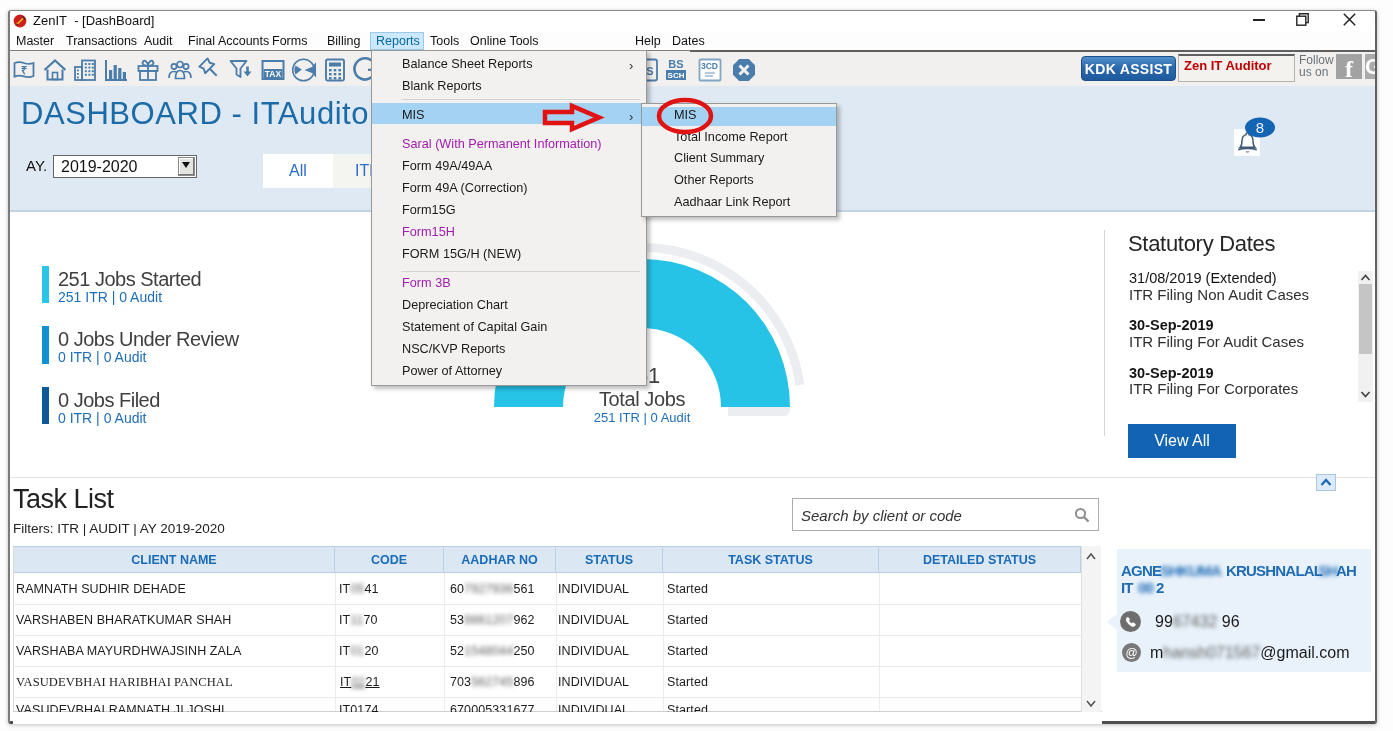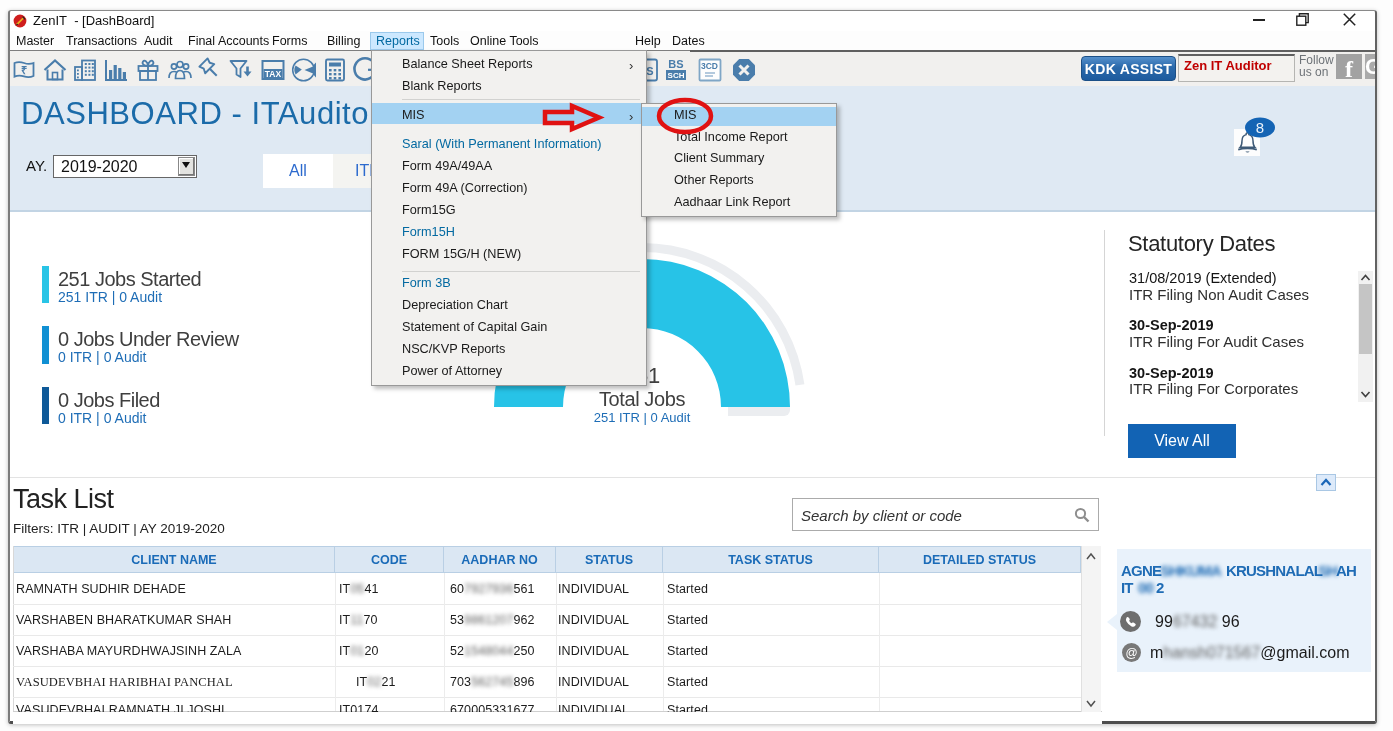--- a/index.html
+++ b/index.html
@@ -297,21 +297,21 @@
 <div class="abs td" style="left:558px; top:613px;">INDIVIDUAL</div>
 <div class="abs td" style="left:667px; top:613px;">Started</div>
 
 <div class="abs td" style="left:16px;  top:644px;">VARSHABA MAYURDHWAJSINH ZALA</div>
 <div class="abs td" style="left:339px; top:644px;">IT<span class="blur">01</span>20</div>
 <div class="abs td" style="left:450px; top:644px;text-align:center;">52<span class="blur">1548044</span>250</div>
 <div class="abs td" style="left:558px; top:644px;">INDIVIDUAL</div>
 <div class="abs td" style="left:667px; top:644px;">Started</div>
 
 <div class="abs td" style="left:16px;  top:675px;font-family:Liberation Serif, serif;">VASUDEVBHAI HARIBHAI PANCHAL</div>
-<div class="abs td" style="left:356px; top:675px;">IT<span class="blur">02</span>21</div>
+<div class="abs td" style="left:340px; top:675px;text-decoration:underline;">IT<span class="blur">02</span>21</div>
 <div class="abs td" style="left:450px; top:675px;">703<span class="blur">562745</span>896</div>
 <div class="abs td" style="left:558px; top:675px;">INDIVIDUAL</div>
 <div class="abs td" style="left:667px; top:675px;">Started</div>
 
 <div class="abs td" style="left:16px;  top:703px;">VASUDEVBHAI RAMNATH JI JOSHI</div>
 <div class="abs td" style="left:339px; top:703px;">IT0174</div>
 <div class="abs td" style="left:450px; top:703px;">670005331677</div>
 <div class="abs td" style="left:558px; top:703px;">INDIVIDUAL</div>
 <div class="abs td" style="left:667px; top:703px;">Started</div>
 <div class="abs" style="left:13px; top:712px; width:1089px; height:12px; background:#fff;"></div>
@@ -385,19 +385,19 @@
 </svg>
 <svg class="abs" style="left:655px; top:96px; z-index:60;" width="62" height="40" viewBox="0 0 62 40">
   <ellipse cx="30" cy="20" rx="26" ry="16" fill="none" stroke="#e01212" stroke-width="4.5"></ellipse>
 </svg>
 
 <style>
 .blur { filter: blur(2.2px); color:#5e5e5e; }
 .tbi { top:57px; width:26px; height:26px; }
 .nm { font-size:15px; font-weight:bold; color:#1f6cb5; letter-spacing:-0.8px; white-space:nowrap; }
 .mi { left:402px; font-size:12.7px; color:#1a1a1a; }
-.mi.dis { color:#0369a1; }
+.mi.dis { color:#a21caf; }
 .si { left:674px; font-size:12.7px; color:#1a1a1a; }
 .th { top:546px; height:27px; background:#dbe7f3; border-right:1px solid #b9cfe4; border-top:1px solid #b9cfe4; border-bottom:1px solid #b9cfe4; font-size:12.5px; font-weight:bold; color:#1a6bb8; text-align:center; line-height:27px; }
 .td { font-size:12.5px; color:#1c1c1c; letter-spacing:0.1px; }
 .rline { left:13px; width:1068px; height:1px; background:#e9e9e9; }
 .cline { top:573px; width:1px; height:138px; background:#ececec; }
 </style>
 
 </body></html>

